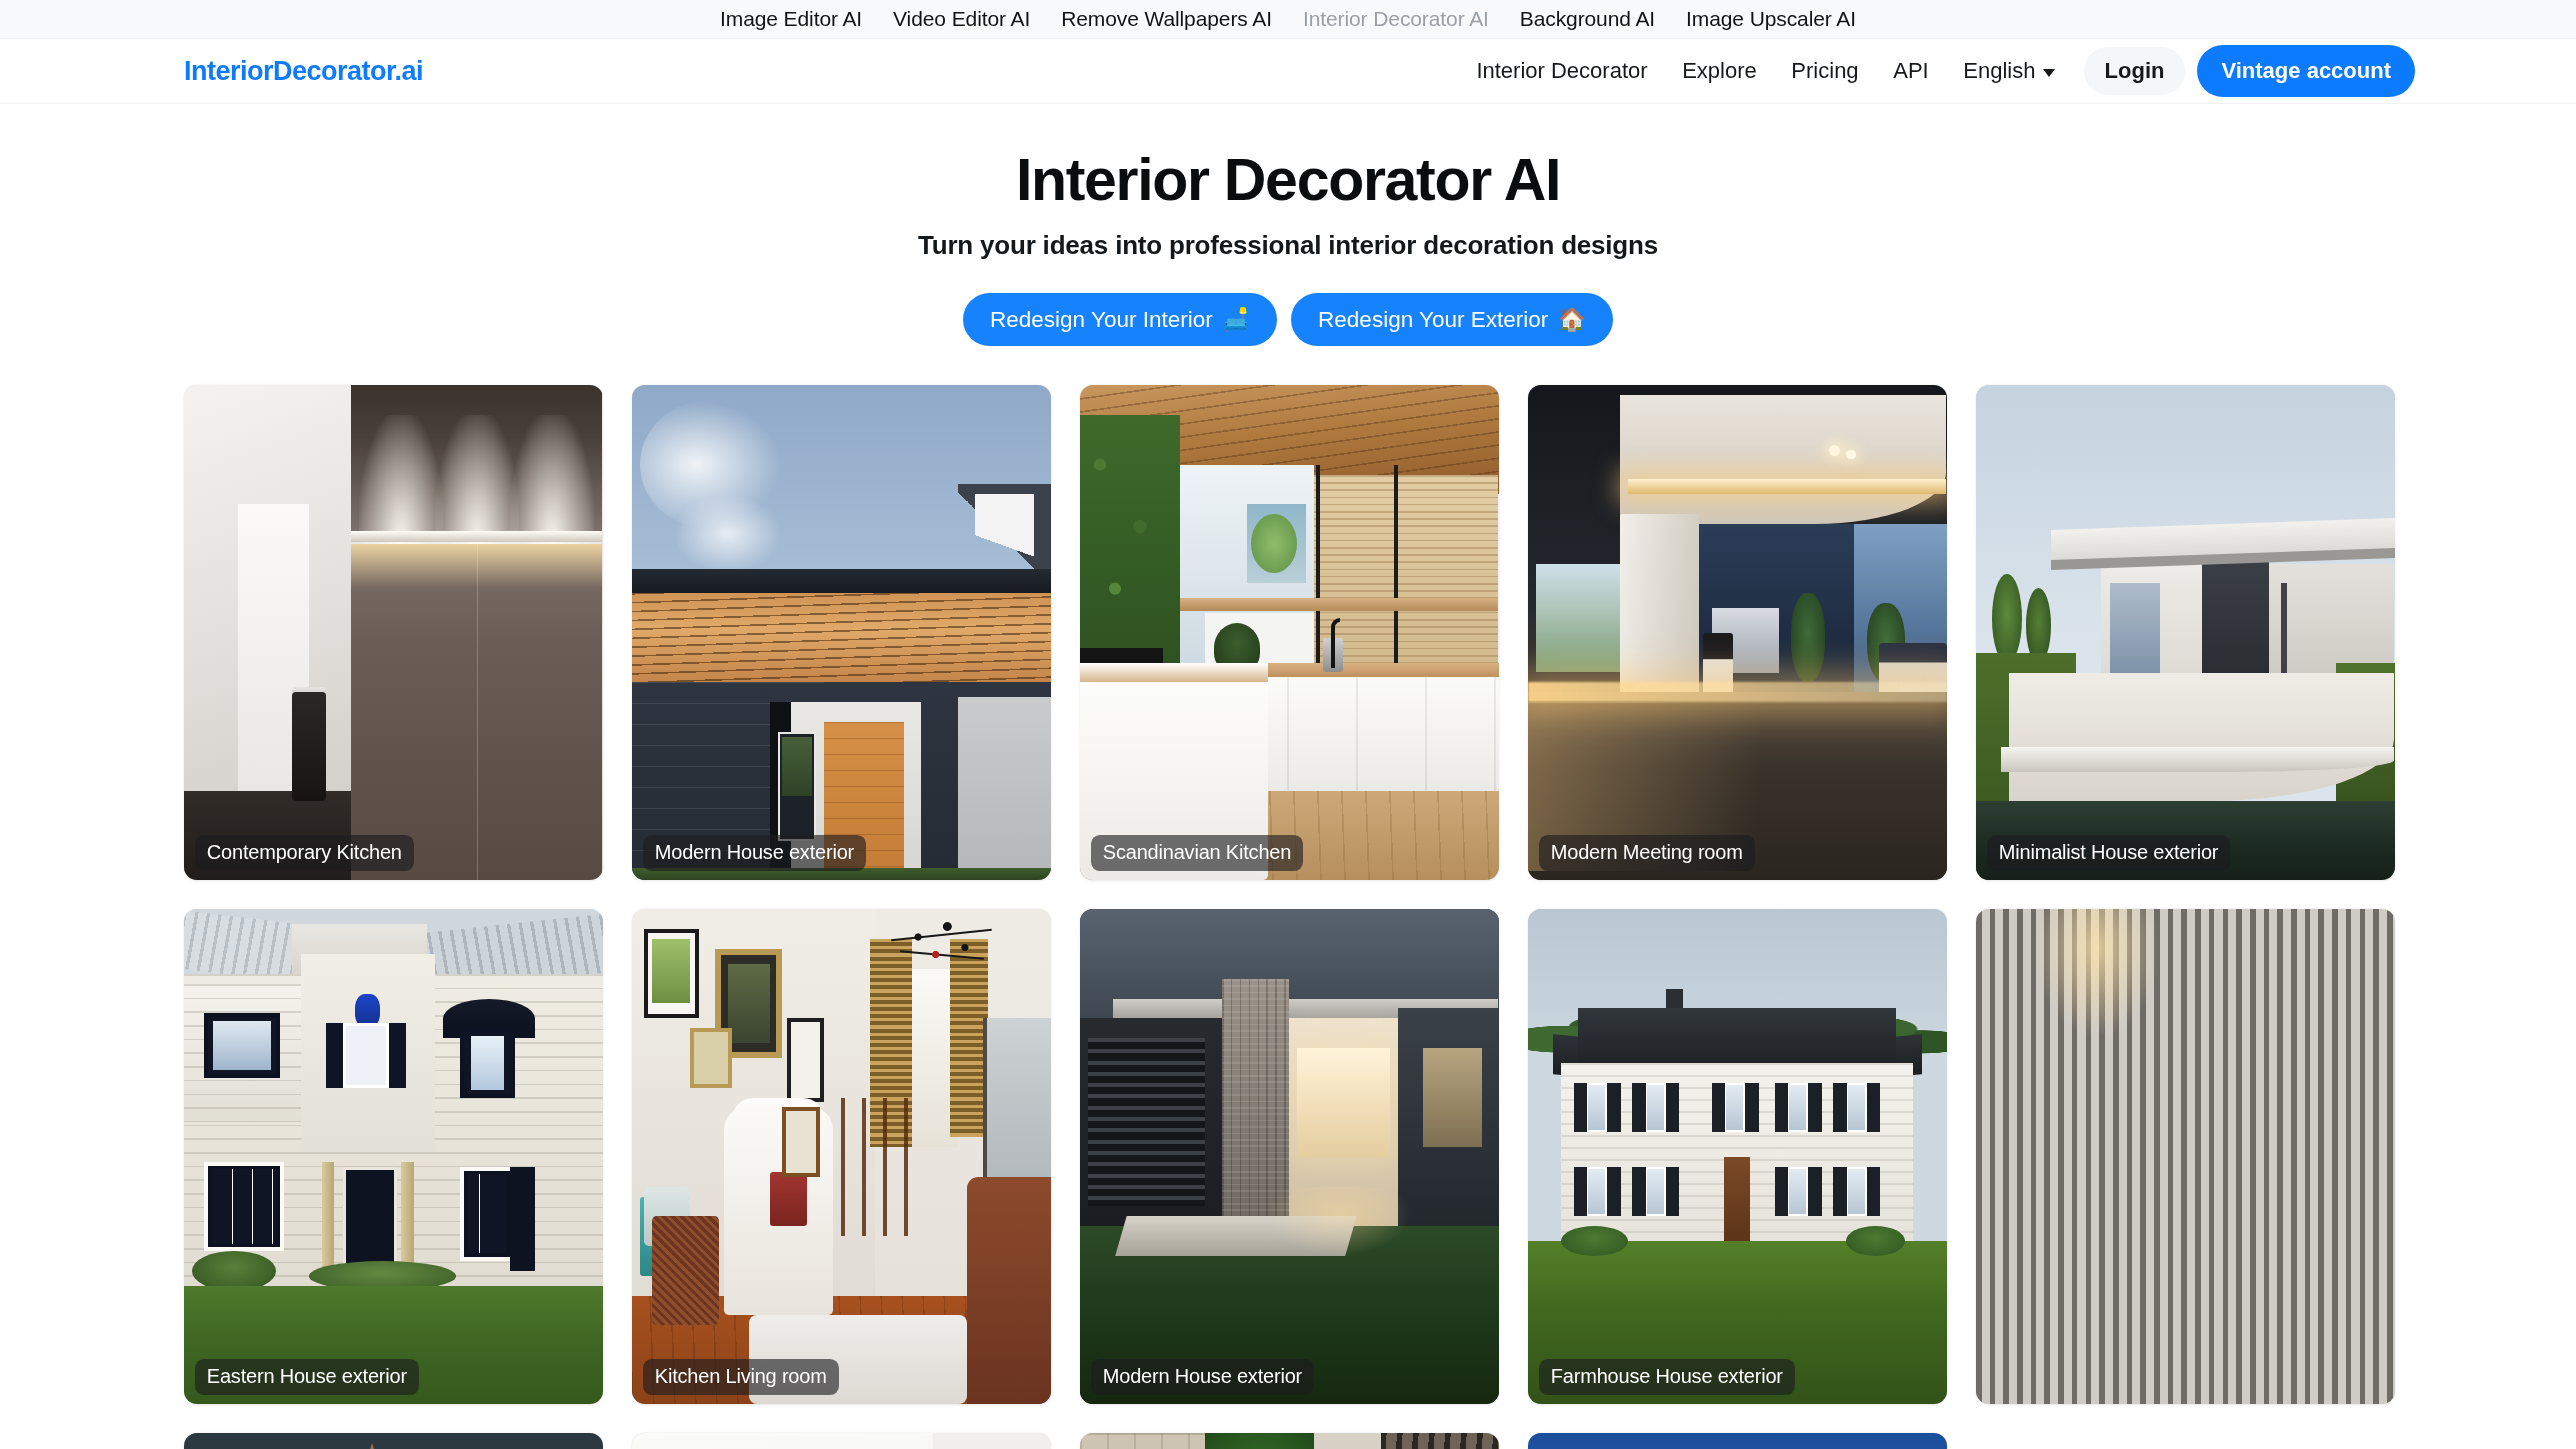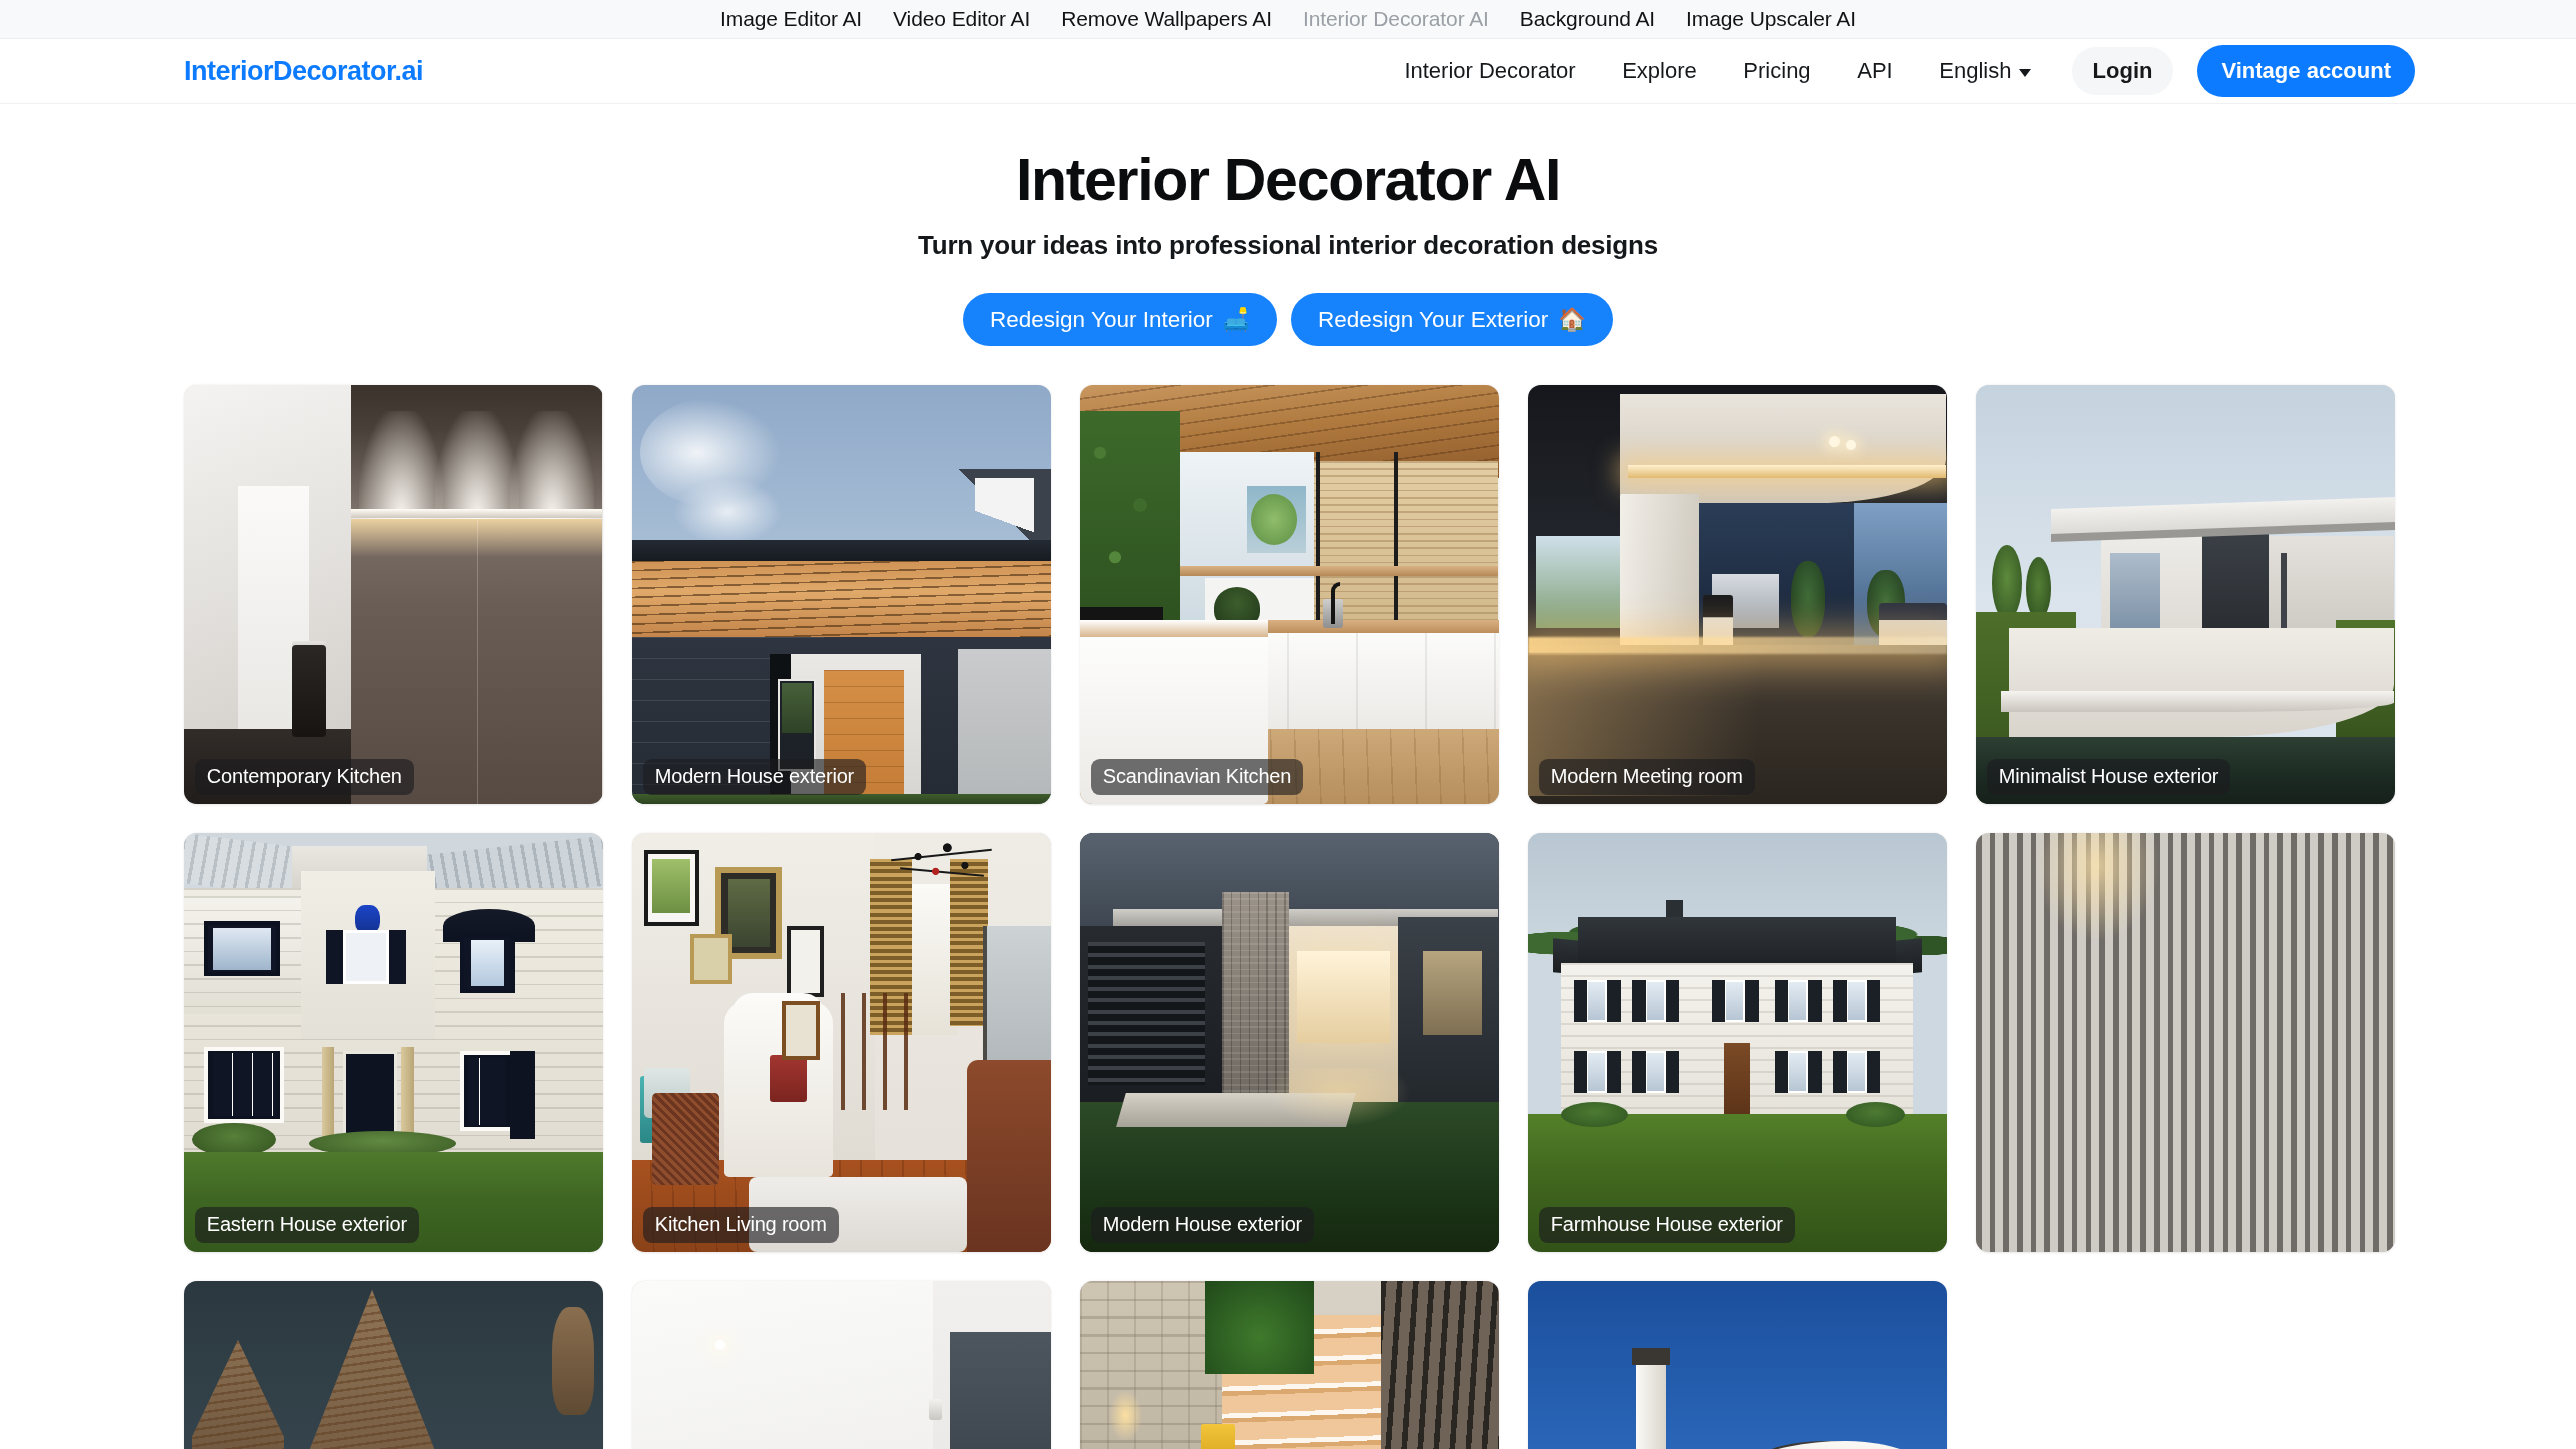--- a/index.html
+++ b/index.html
@@ -42,21 +42,21 @@
     font-size: 27px;
     font-weight: 700;
     color: #0d7bff;
     letter-spacing: -0.5px;
     white-space: nowrap;
   }
   .nav {
     margin-left: auto;
     display: flex;
     align-items: center;
-    gap: 16px;
+    gap: 4px;
   }
   .nav a.navlink {
     font-size: 22px;
     color: #16191c;
     text-decoration: none;
     padding: 0 15.3px;
     white-space: nowrap;
   }
   .lang {
     display: flex;
@@ -145,21 +145,21 @@
   .grid {
     margin: 39px auto 0;
     width: 2209px;
     display: grid;
     grid-template-columns: repeat(5, 419px);
     gap: 29px 29px;
   }
   .card {
     position: relative;
     width: 419px;
-    height: 419px;
+    height: 495px;
     border-radius: 13px;
     overflow: hidden;
     background: #ddd;
     cursor: pointer;
     box-shadow: 0 0.8px 2.4px rgba(0,0,0,.10);
   }
   .card .art { position: absolute; inset: 0; }
   .cap {
     position: absolute;
     left: 11.3px; bottom: 9.7px;

